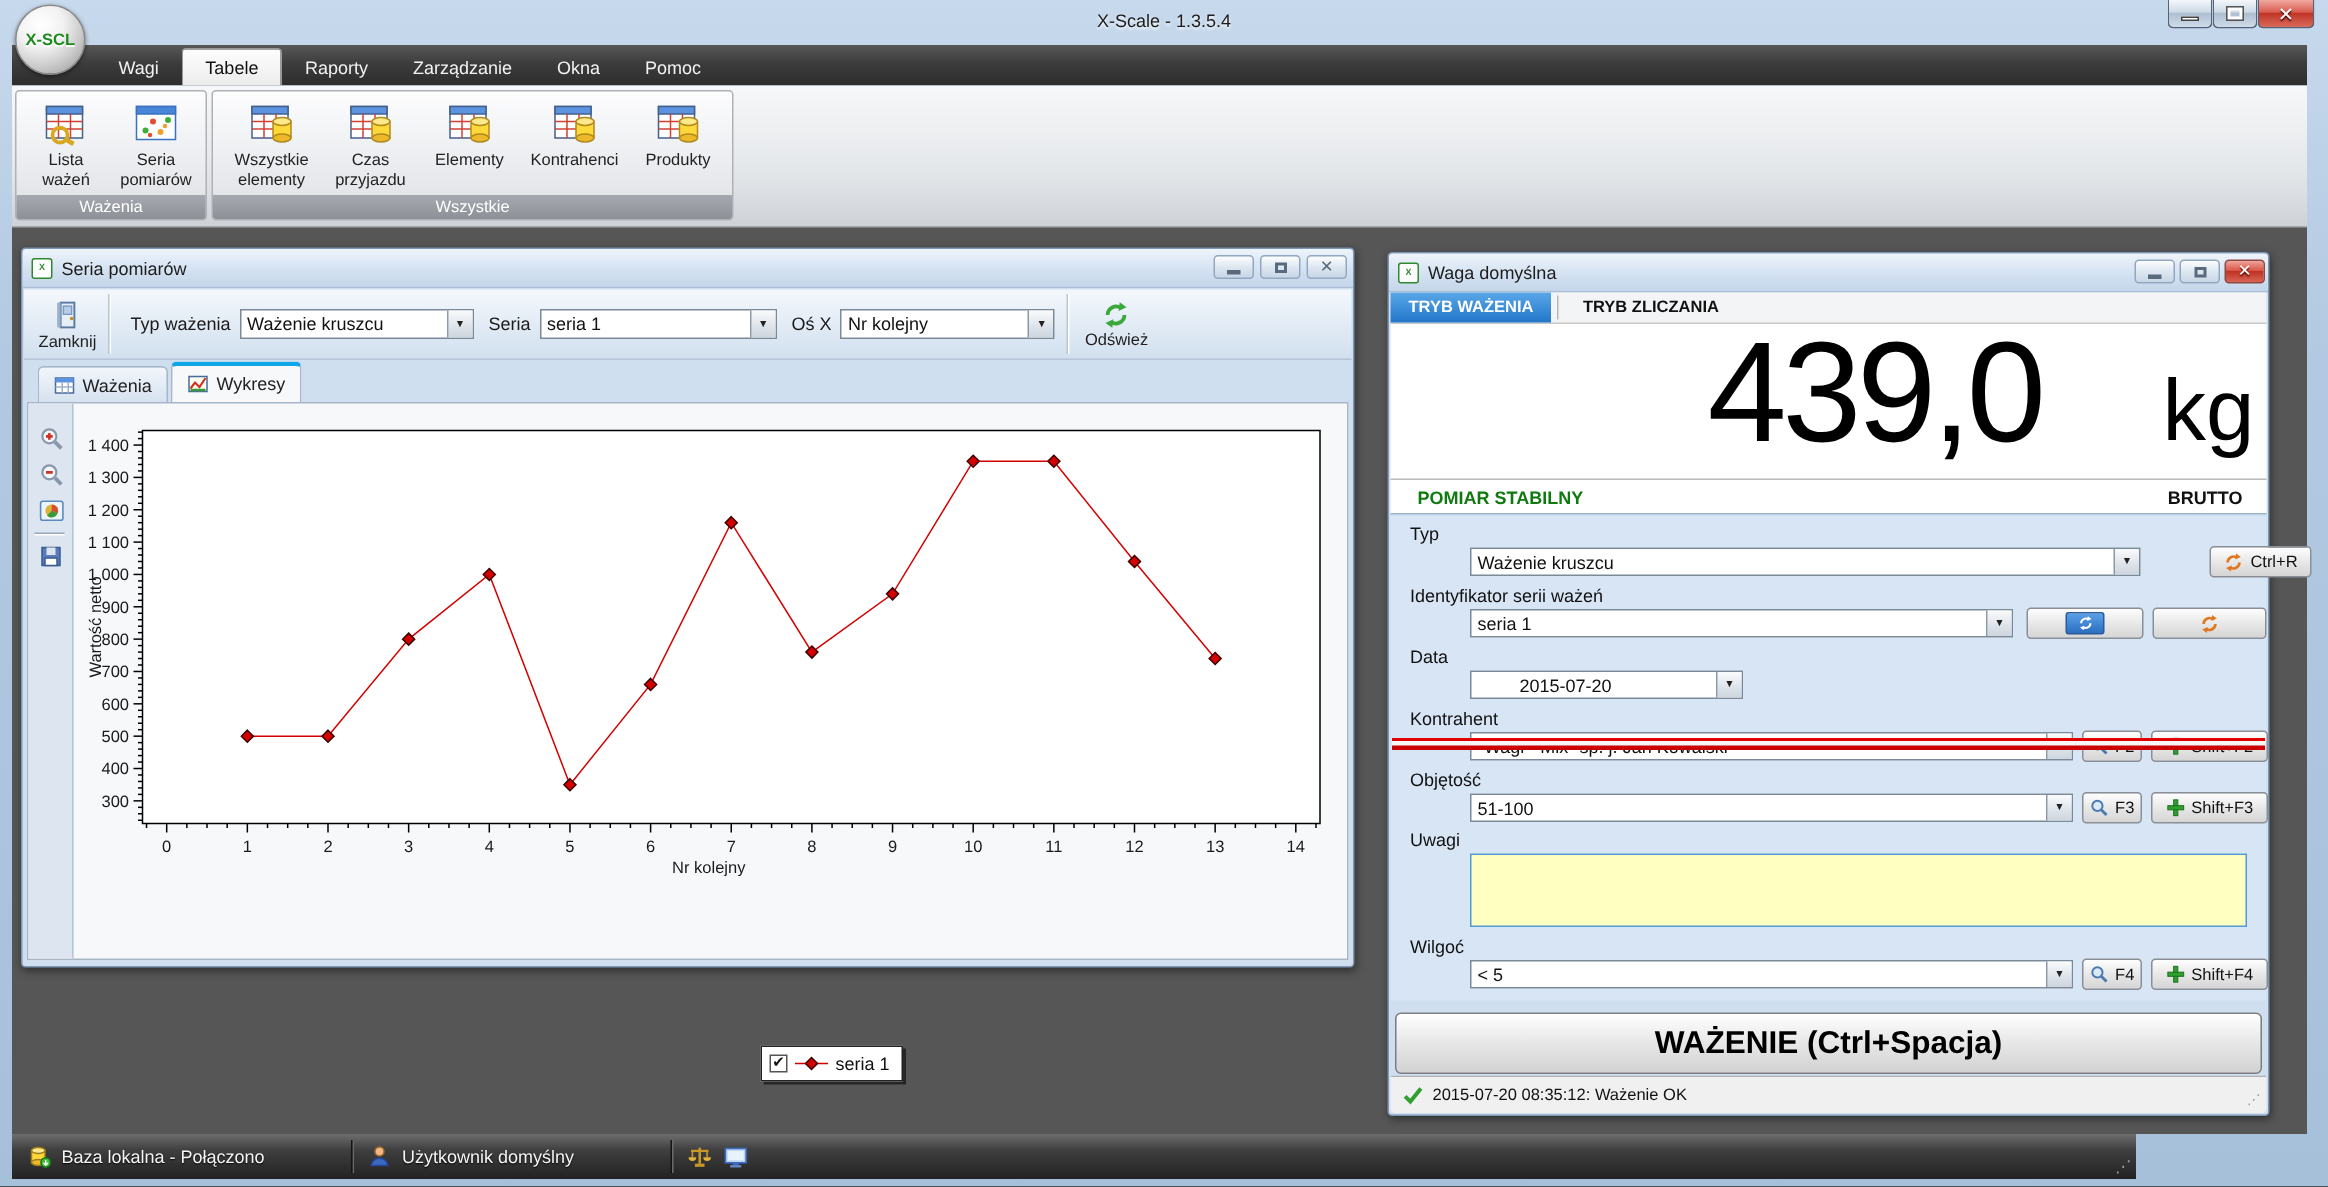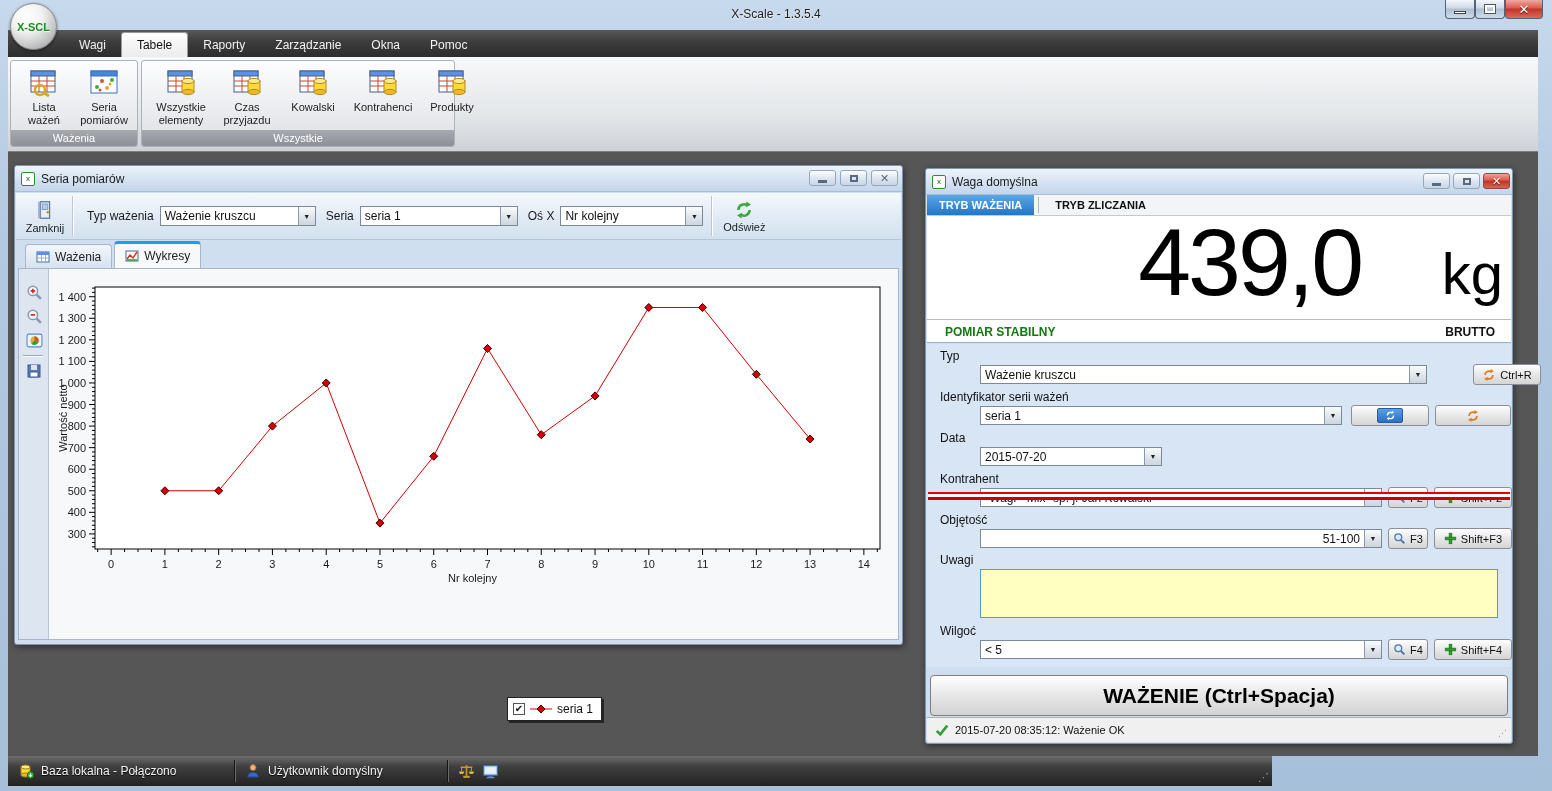--- a/index.html
+++ b/index.html
@@ -109,21 +109,21 @@
   #redline{position:absolute;left:2px;right:2px;top:323px;height:8px;background:#f6f6f6;border-top:2px solid #e00000;border-bottom:3px solid #cc0000;}
   #weigh-btn{position:absolute;left:4px;right:4px;top:332px;height:41px;border:1px solid #7e7e7e;border-radius:4px;
              background:linear-gradient(#ffffff,#e9e9e9 45%,#d2d2d2);display:flex;align-items:center;justify-content:center;
              font-size:21px;font-weight:bold;color:#000;}
   #sc-status{position:absolute;left:1px;right:1px;bottom:1px;height:25px;background:#f0f0f0;border-top:1px solid #b0b0b0;
              display:flex;align-items:center;padding-left:8px;gap:6px;border-radius:0 0 3px 3px;}
   #sc-status .stext{font-size:11px;color:#111;}
   #sc-grip{position:absolute;right:3px;bottom:3px;width:10px;height:10px;color:#9a9a9a;font-size:9px;line-height:1;}
 
   
-  #statusbar{left:8px;top:756px;width:1264px;height:30px;background:linear-gradient(#6e6e6e,#3f3f3f 35%,#222222);
+  #statusbar{left:8px;top:756px;width:1416px;height:30px;background:linear-gradient(#6e6e6e,#3f3f3f 35%,#222222);
              display:flex;align-items:center;color:#fff;}
   .sb-seg{display:flex;align-items:center;gap:7px;height:100%;padding:0 10px;}
   .sb-div{width:1px;height:22px;background:#141414;box-shadow:1px 0 0 #6a6a6a;}
   .sb-text{font-size:12px;color:#f4f4f4;text-shadow:0 1px 1px #000;}
   #grip-main{position:absolute;right:3px;bottom:2px;color:#9a9a9a;font-size:11px;}
 </style>
 </head>
 <body>
 
 <svg width="0" height="0" style="position:absolute">
@@ -283,38 +283,38 @@
         <div class="rlabel">Lista ważeń</div>
       </div>
       <div class="rbtn" style="left:64px;">
         <svg class="rico">
             <use href="#sym-chart-pts"></use>
           </svg>
         <div class="rlabel">Seria pomiarów</div>
       </div>
       <div class="rgroup-label">Ważenia</div>
     </div>
-    <div class="rgroup" style="left:133px;width:314px;">
+    <div class="rgroup" style="left:133px;width:348px;">
       <div class="rbtn" style="left:8px;width:62px;">
         <svg class="rico">
             <use href="#sym-table-db"></use>
           </svg>
         <div class="rlabel">Wszystkie elementy</div>
       </div>
       <div class="rbtn" style="left:74px;width:62px;">
         <svg class="rico">
             <use href="#sym-table-db"></use>
           </svg>
         <div class="rlabel">Czas przyjazdu</div>
       </div>
       <div class="rbtn" style="left:140px;width:62px;">
         <svg class="rico">
             <use href="#sym-table-db"></use>
           </svg>
-        <div class="rlabel">Kowalski</div>
+        <div class="rlabel">Elementy</div>
       </div>
       <div class="rbtn" style="left:206px;width:70px;align-items:center;">
         <svg class="rico">
             <use href="#sym-table-db"></use>
           </svg>
         <div class="rlabel">Kontrahenci</div>
       </div>
       <div class="rbtn" style="left:280px;width:60px;">
         <svg class="rico">
             <use href="#sym-table-db"></use>
@@ -646,21 +646,21 @@
               </svg>
           </span>
         </div>
         <div class="key-btn" style="left:508px;top:61px;width:76px;">
           <svg width="14" height="14" style="color:#e07820">
               <use href="#sym-refresh"></use>
             </svg>
         </div>
 
         <div class="sclabel" style="top:87px;">Data</div>
-        <div class="combo sc-combo" style="left:53px;top:103px;width:182px;">
+        <div class="combo sc-combo" style="left:53px;top:103px;width:182px;padding-left:28px;">
           <span class="txt">2015-07-20</span>
           <span class="arr">▼</span>
         </div>
 
         <div class="sclabel" style="top:128px;">Kontrahent</div>
         <div class="combo sc-combo" style="left:53px;top:144px;width:402px;">
           <span class="txt">"Wagi - Mix" sp. j. Jan Kowalski</span>
           <span class="arr">▼</span>
         </div>
         <div class="key-btn" style="left:461px;top:143px;width:40px;">
@@ -670,21 +670,21 @@
           <span>F2</span>
         </div>
         <div class="key-btn" style="left:507px;top:143px;width:78px;">
           <svg width="13" height="13">
               <use href="#sym-plus"></use>
             </svg>
           <span>Shift+F2</span>
         </div>
 
         <div class="sclabel" style="top:169px;">Objętość</div>
-        <div class="combo sc-combo" style="left:53px;top:185px;width:402px;text-align:right;">
+        <div class="combo sc-combo" style="left:53px;top:185px;width:402px;">
           <span class="txt">51-100</span>
           <span class="arr">▼</span>
         </div>
         <div class="key-btn" style="left:461px;top:184px;width:40px;">
           <svg width="13" height="13">
               <use href="#sym-mag"></use>
             </svg>
           <span>F3</span>
         </div>
         <div class="key-btn" style="left:507px;top:184px;width:78px;">

